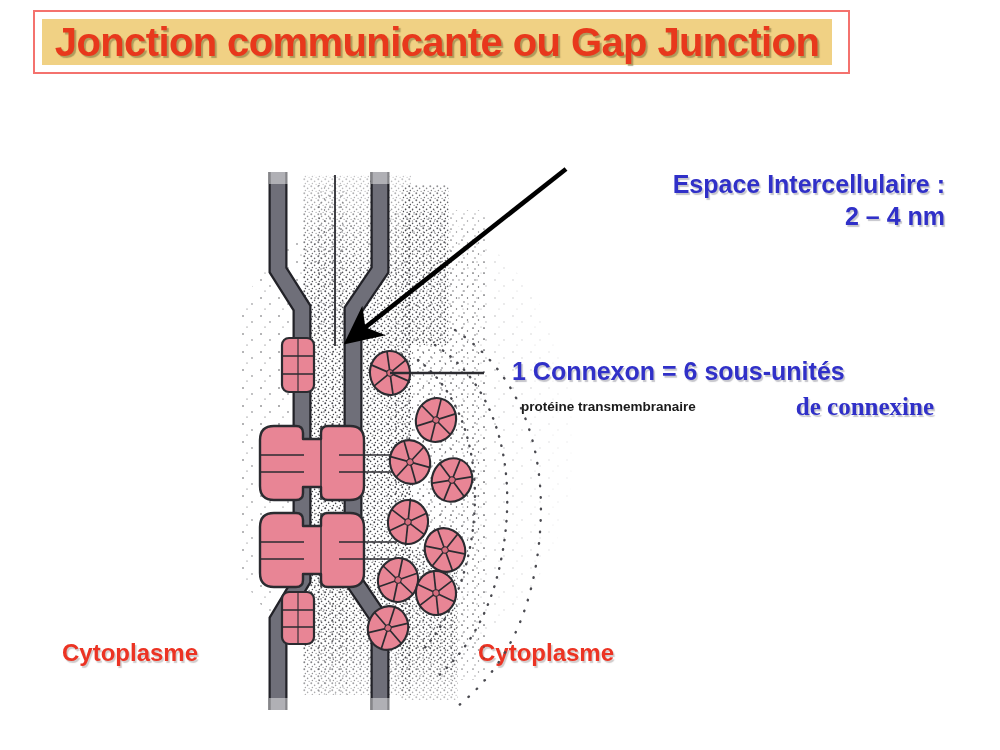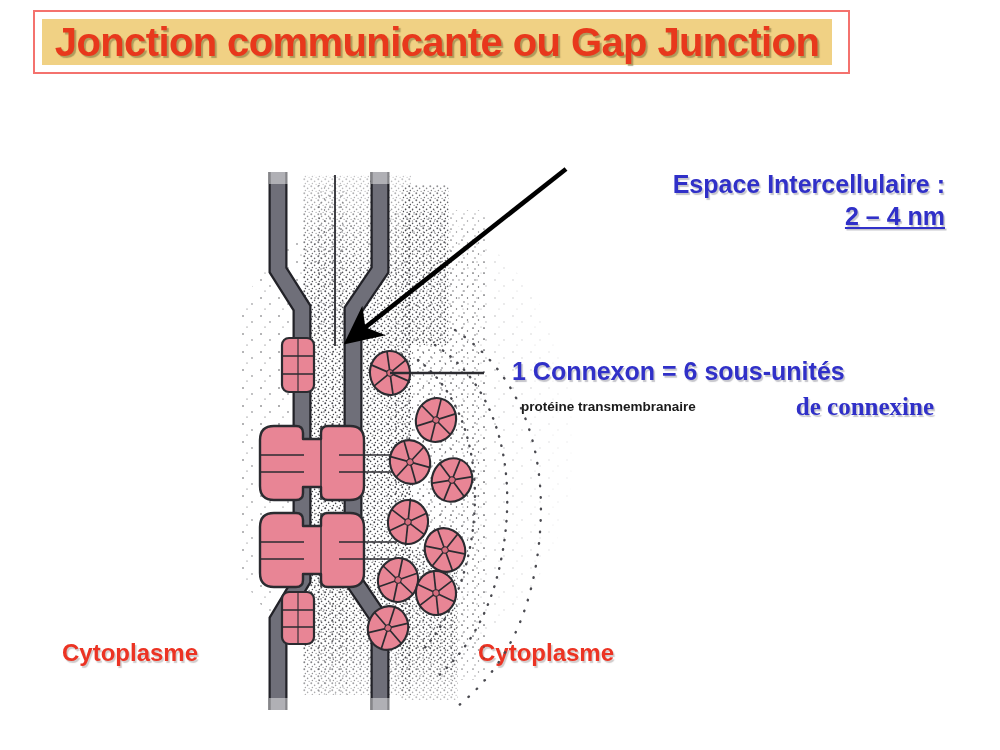--- a/index.html
+++ b/index.html
@@ -62,21 +62,21 @@
     white-space: nowrap;
   }
   #label-espace {
     left: 585px;
     top: 141px;
     width: 360px;
     text-align: right;
     font-size: 25px;
     margin-top: 27px;
   }
-  #label-espace .line2 { display:block;text-decoration:underline; }
+  #label-espace .line2 { display:block; }
 
   #label-connexon {
     left: 512px;
     top: 355px;
     width: 430px;
     font-size: 25px;
   }
   #label-connexon .l1 { display:block; text-align:left; }
   #label-connexon .l2 { display:block; text-align:right; padding-right: 8px; margin-top: 4px; font-family: Liberation Serif, serif;}
 

